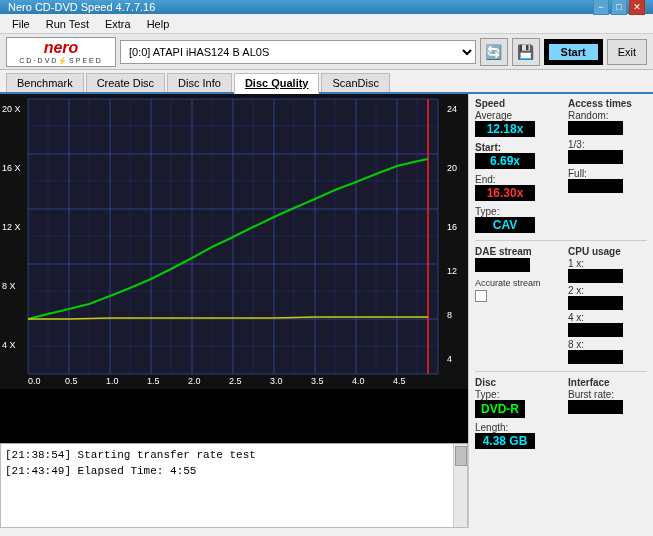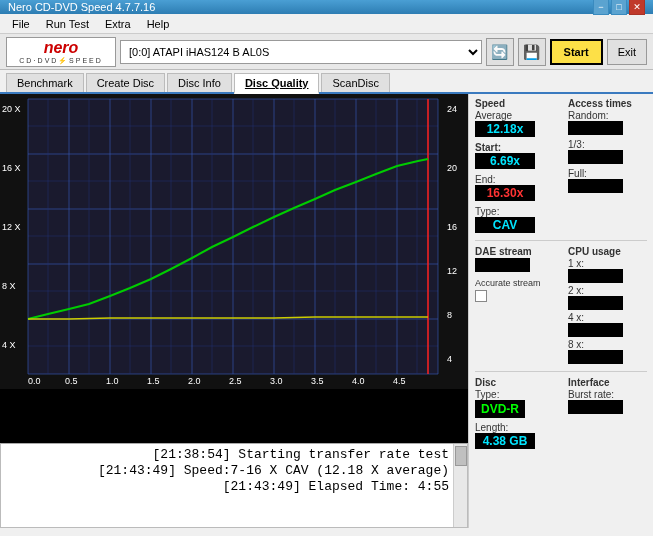--- a/index.html
+++ b/index.html
@@ -69,22 +69,22 @@
     }
     .toolbar-icon-btn {
       width: 28px; height: 28px;
       background: #e0e0e0;
       border: 1px solid #999;
       display: flex; align-items: center; justify-content: center;
       cursor: pointer;
       font-size: 14px;
     }
     #start-btn {
-      background: #fde047;
-      border: 2px solid #000000;
+      background: #7dd3fc;
+      border: 5px solid #000000;
       height: 26px;
       padding: 0 12px;
       cursor: pointer;
       font-size: 11px;
       font-weight: bold;
     }
     #exit-btn {
       background: #e0e0e0;
       border: 1px solid #999;
       height: 26px;
@@ -367,23 +367,22 @@
         <text x="188" y="290" fill="white" font-size="9" font-family="Arial">2.0</text>
         <text x="229" y="290" fill="white" font-size="9" font-family="Arial">2.5</text>
         <text x="270" y="290" fill="white" font-size="9" font-family="Arial">3.0</text>
         <text x="311" y="290" fill="white" font-size="9" font-family="Arial">3.5</text>
         <text x="352" y="290" fill="white" font-size="9" font-family="Arial">4.0</text>
         <text x="393" y="290" fill="white" font-size="9" font-family="Arial">4.5</text>
       </svg>
     </div>
 
     <div id="status-bar" style="height:85px;background:white;border-top:1px solid #aaa;position:relative;overflow:hidden;">
-      <div id="status-content" style="font-size:13px;padding:3px 18px 3px 20px;font-family:'Courier New',monospace;text-align:right;">
+      <div id="status-content" style="font-size:11px;padding:3px 18px 3px 4px;font-family:'Courier New',monospace;">
         <div class="status-line">[21:38:54]  Starting transfer rate test</div>
-        <div class="status-line">[21:43:49]  Speed:7-16 X CAV (12.18 X average)</div>
         <div class="status-line">[21:43:49]  Elapsed Time: 4:55</div>
       </div>
       <div id="status-scrollbar" style="position:absolute;right:0;top:0;bottom:0;width:14px;background:#e8e8e8;border-left:1px solid #ccc;">
         <div style="width:12px;height:20px;background:#c0c0c0;margin:0 auto;margin-top:2px;border:1px solid #999;"></div>
       </div>
     </div>
   </div>
 
   <div id="right-panel">
 

